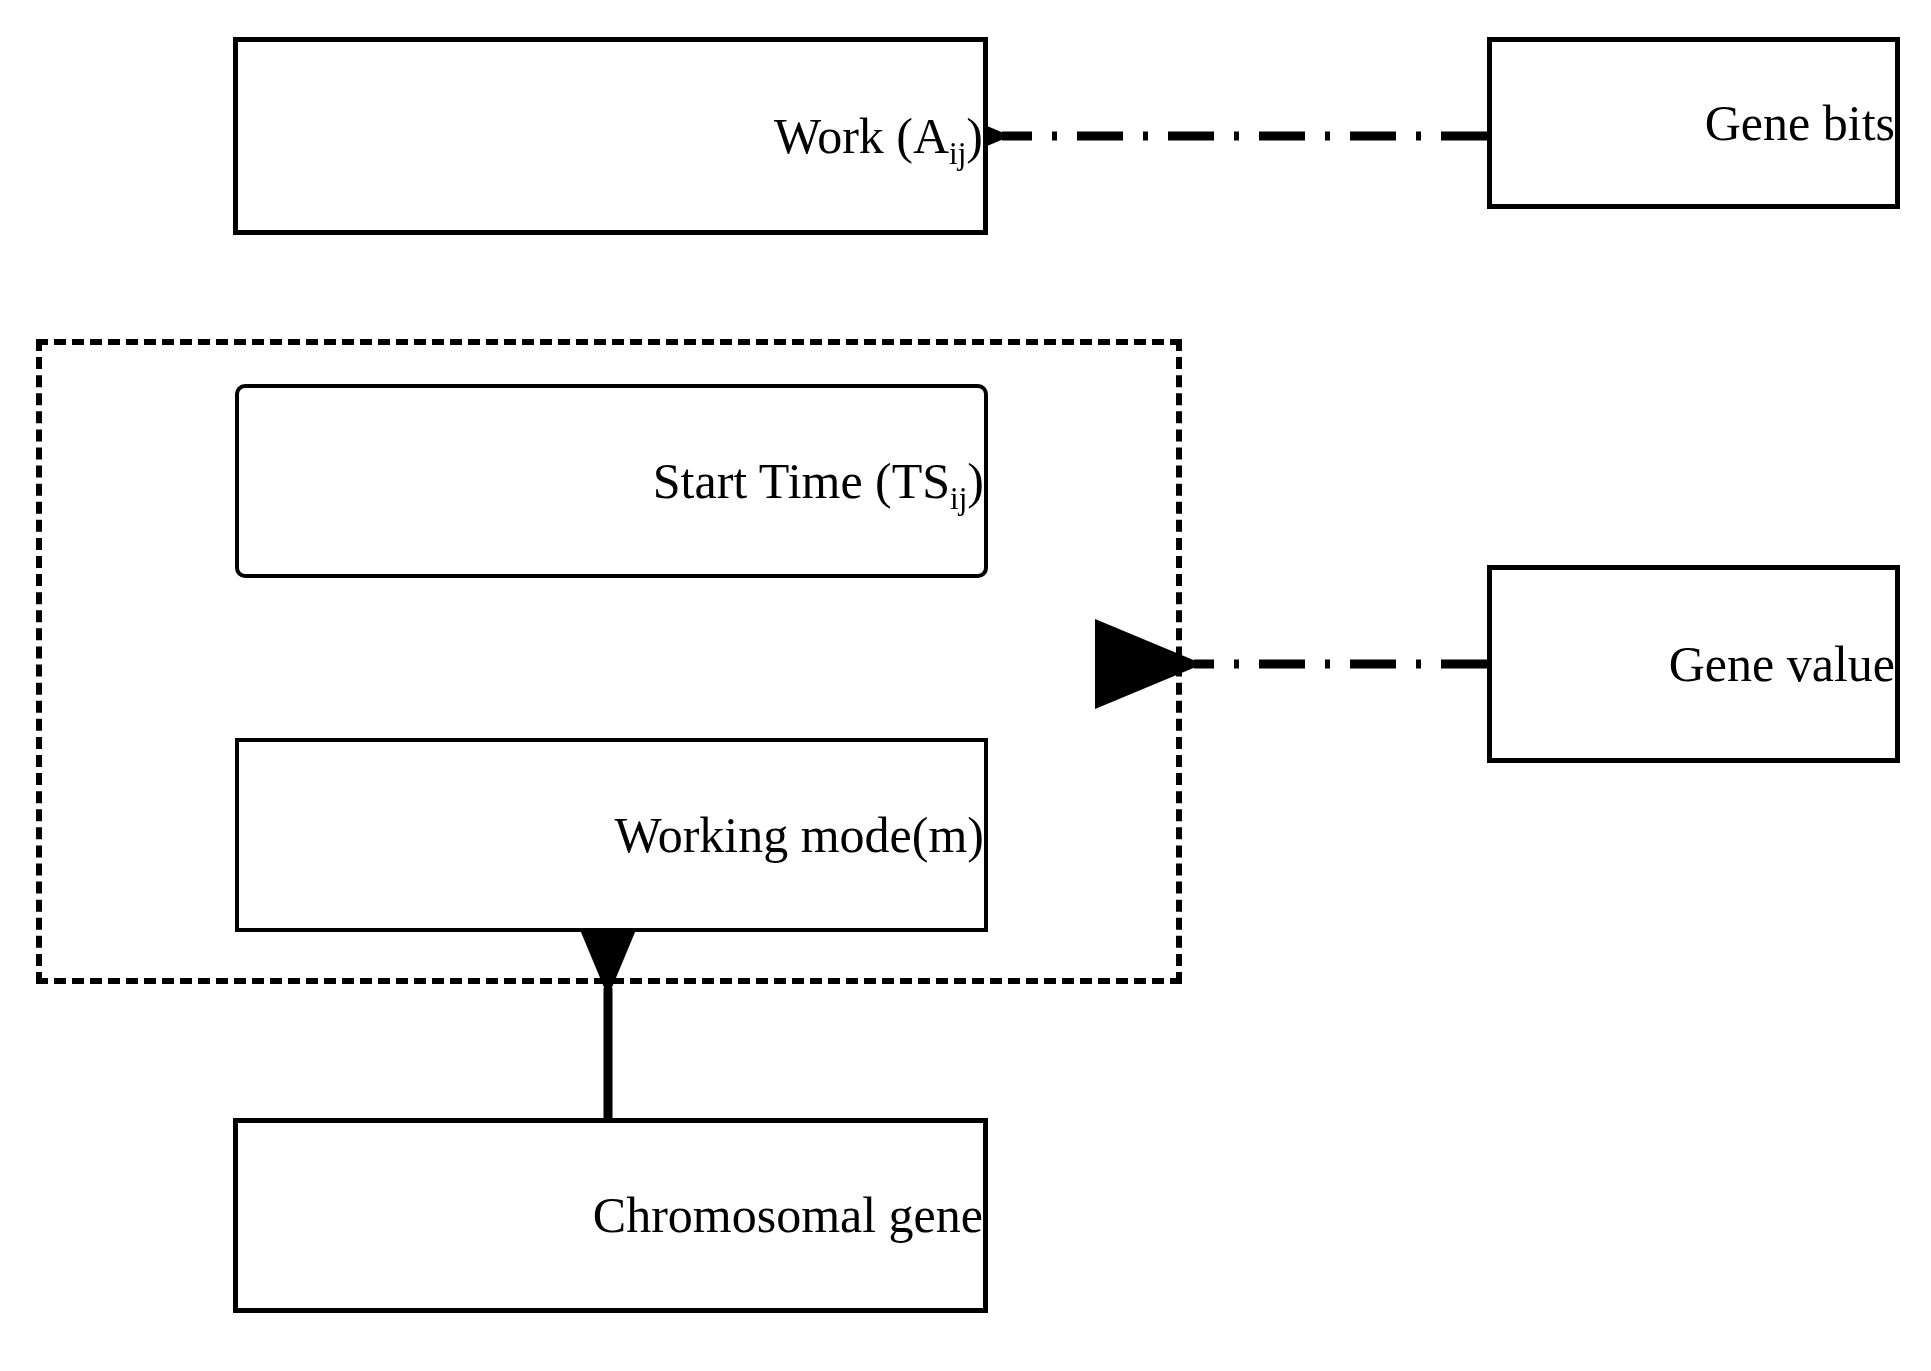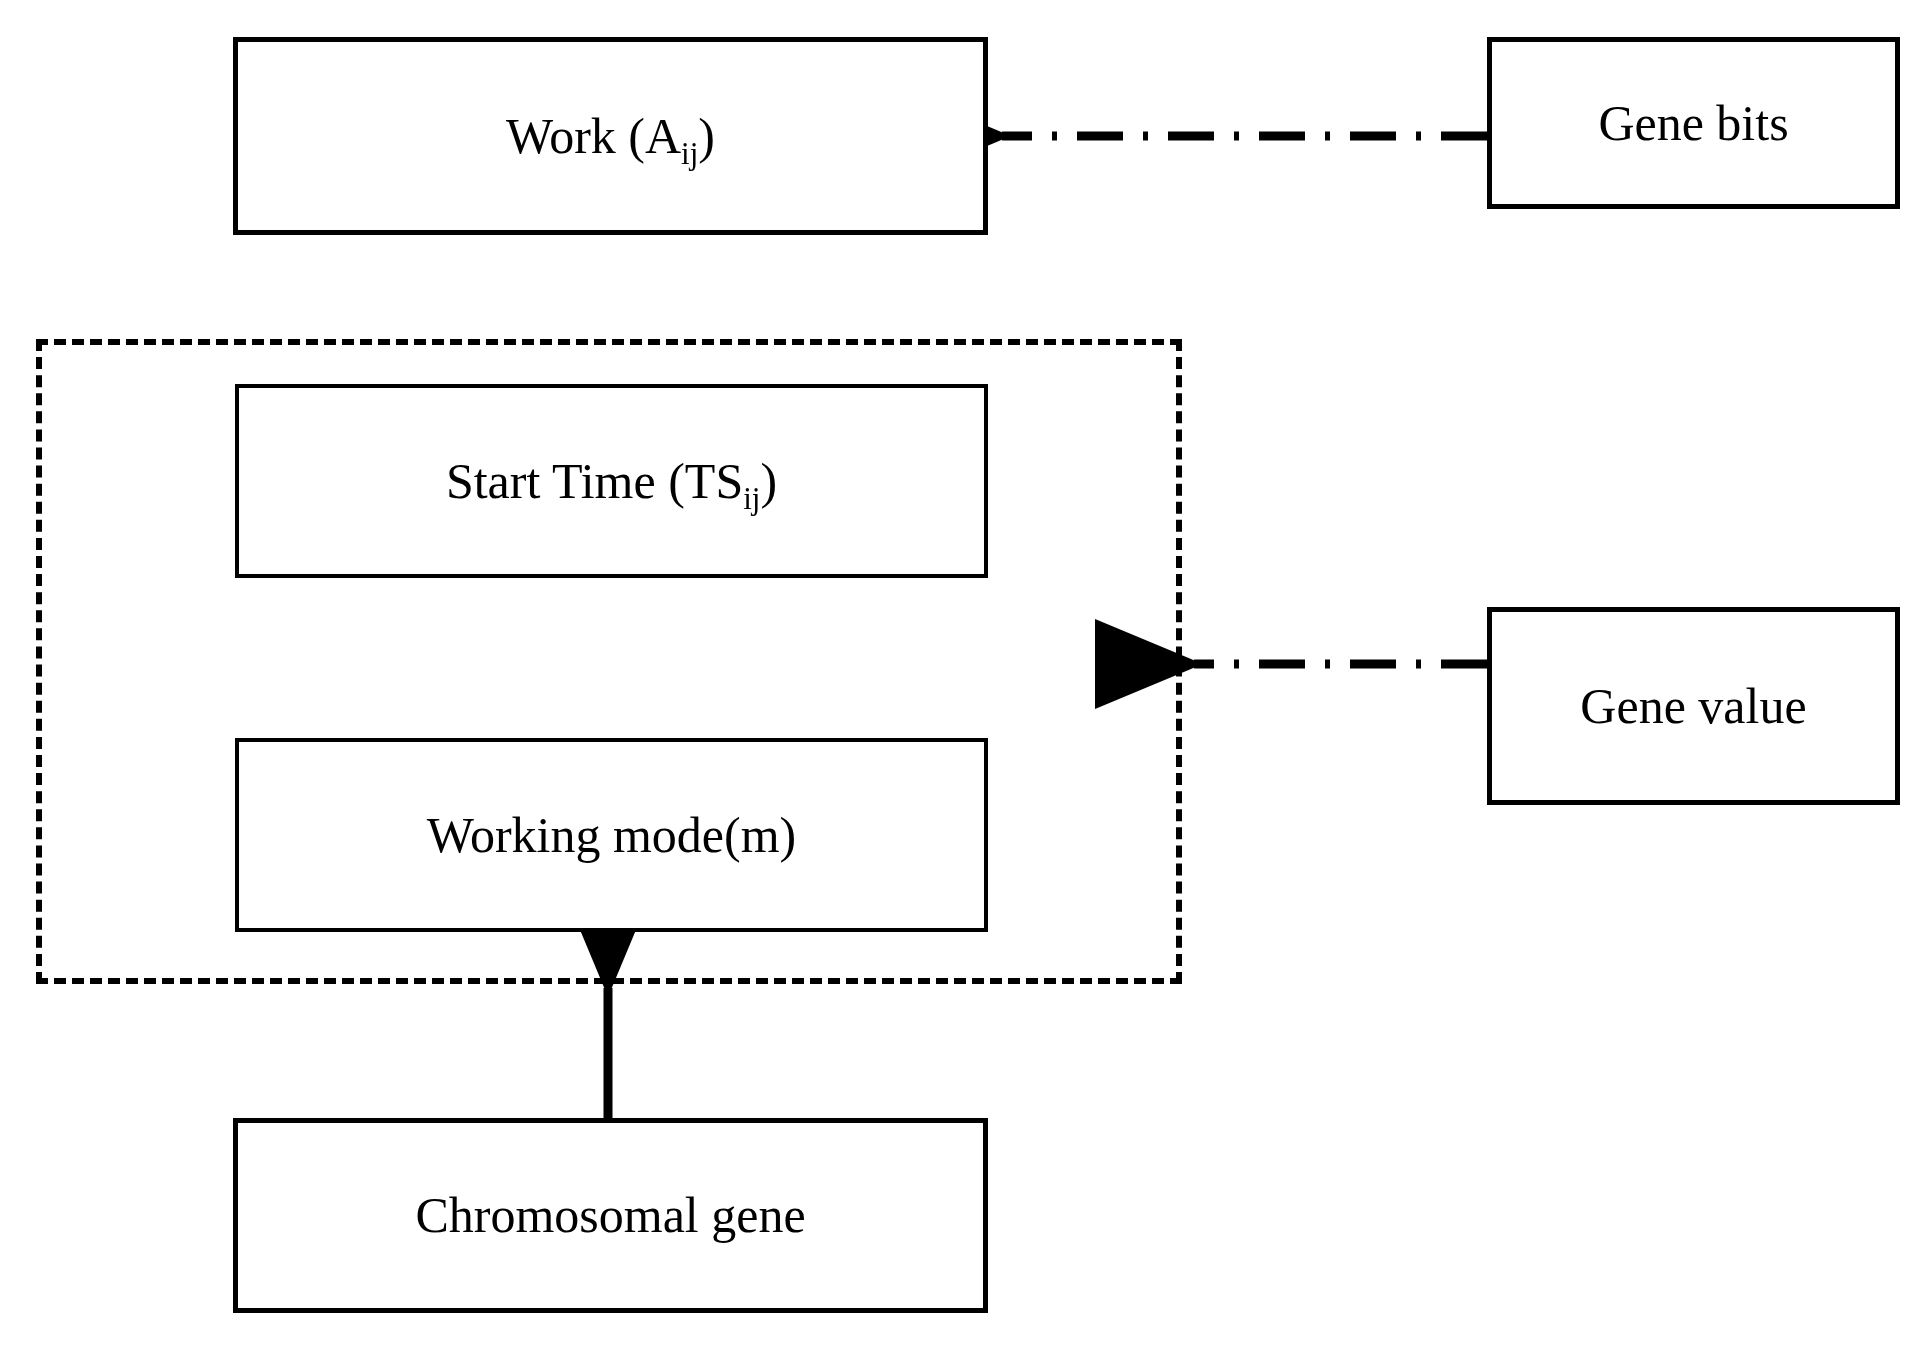--- a/index.html
+++ b/index.html
@@ -15,21 +15,21 @@
     font-family: "Liberation Serif", "DejaVu Serif", serif;
     overflow: hidden;
   }
   .node-box {
     position: absolute;
     box-sizing: border-box;
     background: #ffffff;
     border: 5px solid #000000;
     display: flex;
     align-items: center;
-    justify-content: center;
+    justify-content: flex-end;
     color: #000000;
     font-size: 50px;
     line-height: 1.1;
     white-space: nowrap;
   }
   .node-box.thin {
     border-width: 4px;
   }
   .group-box {
     position: absolute;
@@ -79,29 +79,29 @@
   </svg>
 
   <div class="node-box" id="node-work" style="left: 233px; top: 37px; width: 755px; height: 198px; border-style: solid;">
     <span class="label-text"><span>Work (A</span><span class="sub">ij</span><span>)</span></span>
   </div>
 
   <div class="node-box" id="node-gene-bits" style="left: 1487px; top: 37px; width: 413px; height: 172px; border-style: solid;">
     <span class="label-text"><span>Gene bits</span><span class="sub"></span><span></span></span>
   </div>
 
-  <div class="node-box thin" id="node-start-time" style="left: 235px; top: 384px; width: 753px; height: 194px; border-style: solid;">
+  <div class="node-box thin" id="node-start-time" style="left: 235px; top: 384px; width: 753px; height: 194px; border-style: solid; border-radius: 10px;">
     <span class="label-text"><span>Start Time (TS</span><span class="sub">ij</span><span>)</span></span>
   </div>
 
   <div class="node-box thin" id="node-working-mode" style="left: 235px; top: 738px; width: 753px; height: 194px; border-style: solid;">
     <span class="label-text"><span>Working mode(m)</span><span class="sub"></span><span></span></span>
   </div>
 
-  <div class="node-box" id="node-gene-value" style="left: 1487px; top: 565px; width: 413px; height: 198px; border-style: solid; margin-top: 42px;">
+  <div class="node-box" id="node-gene-value" style="left: 1487px; top: 565px; width: 413px; height: 198px; border-style: solid;">
     <span class="label-text"><span>Gene value</span><span class="sub"></span><span></span></span>
   </div>
 
   <div class="node-box" id="node-chromosomal-gene" style="left: 233px; top: 1118px; width: 755px; height: 195px; border-style: solid;">
     <span class="label-text"><span>Chromosomal gene</span><span class="sub"></span><span></span></span>
   </div>
 
 </div>
 
 </body></html>

